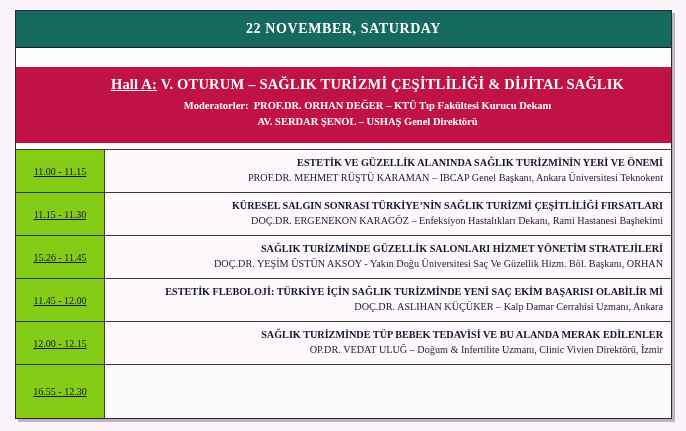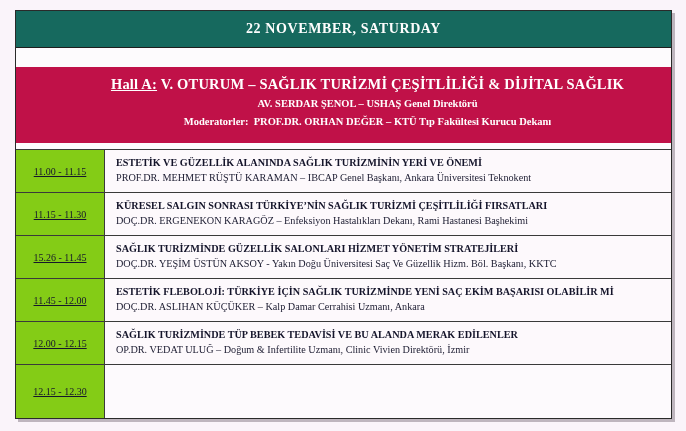--- a/index.html
+++ b/index.html
@@ -106,20 +106,21 @@
   }
   .content-cell {
     flex: 1;
     background: #fdf9fc;
     display: flex;
     flex-direction: column;
     justify-content: center;
     padding: 2px 8px 2px 11px;
     box-sizing: border-box;
     overflow: hidden;
+    text-align: right;
   }
   .talk-title {
     font-size: 10.2px;
     font-weight: bold;
     color: #14142a;
     white-space: nowrap;
     line-height: 1.45;
   }
   .talk-speaker {
     font-size: 10.2px;
@@ -134,22 +135,22 @@
 <div class="program">
 
   <div class="band-date">
     <span class="date-text">22 NOVEMBER, SATURDAY</span>
   </div>
 
   <div class="gap-row"></div>
 
   <div class="band-session">
     <div class="session-title-line"><span class="hall-label">Hall A:</span><span> V. OTURUM – SAĞLIK TURİZMİ ÇEŞİTLİLİĞİ &amp; DİJİTAL SAĞLIK</span></div>
+    <div class="moderator-line first"><span>Moderatorler:</span>&nbsp;&nbsp;<span>PROF.DR. ORHAN DEĞER – KTÜ Tıp Fakültesi Kurucu Dekanı</span></div>
     <div class="moderator-line"><span>AV. SERDAR ŞENOL – USHAŞ Genel Direktörü</span></div>
-    <div class="moderator-line first"><span>Moderatorler:</span>&nbsp;&nbsp;<span>PROF.DR. ORHAN DEĞER – KTÜ Tıp Fakültesi Kurucu Dekanı</span></div>
   </div>
 
   <div class="gap-row-2"></div>
 
   <div class="schedule">
 
     <div class="row">
       <div class="time-cell">11.00 - 11.15</div>
       <div class="content-cell">
         <div class="talk-title">ESTETİK VE GÜZELLİK ALANINDA SAĞLIK TURİZMİNİN YERİ VE ÖNEMİ</div>
@@ -162,38 +163,38 @@
       <div class="content-cell">
         <div class="talk-title">KÜRESEL SALGIN SONRASI TÜRKİYE’NİN SAĞLIK TURİZMİ ÇEŞİTLİLİĞİ FIRSATLARI</div>
         <div class="talk-speaker">DOÇ.DR. ERGENEKON KARAGÖZ – Enfeksiyon Hastalıkları Dekanı, Rami Hastanesi Başhekimi</div>
       </div>
     </div>
 
     <div class="row">
       <div class="time-cell">15.26 - 11.45</div>
       <div class="content-cell">
         <div class="talk-title">SAĞLIK TURİZMİNDE GÜZELLİK SALONLARI HİZMET YÖNETİM STRATEJİLERİ</div>
-        <div class="talk-speaker">DOÇ.DR. YEŞİM ÜSTÜN AKSOY - Yakın Doğu Üniversitesi Saç Ve Güzellik Hizm. Böl. Başkanı, KKTC</div>
+        <div class="talk-speaker">DOÇ.DR. YEŞİM ÜSTÜN AKSOY - Yakın Doğu Üniversitesi Saç Ve Güzellik Hizm. Böl. Başkanı, ORHAN</div>
       </div>
     </div>
 
     <div class="row">
       <div class="time-cell">11.45 - 12.00</div>
       <div class="content-cell">
         <div class="talk-title">ESTETİK FLEBOLOJİ: TÜRKİYE İÇİN SAĞLIK TURİZMİNDE YENİ SAÇ EKİM BAŞARISI OLABİLİR Mİ</div>
         <div class="talk-speaker">DOÇ.DR. ASLIHAN KÜÇÜKER – Kalp Damar Cerrahisi Uzmanı, Ankara</div>
       </div>
     </div>
 
     <div class="row">
       <div class="time-cell">12.00 - 12.15</div>
       <div class="content-cell">
         <div class="talk-title">SAĞLIK TURİZMİNDE TÜP BEBEK TEDAVİSİ VE BU ALANDA MERAK EDİLENLER</div>
         <div class="talk-speaker">OP.DR. VEDAT ULUĞ – Doğum &amp; Infertilite Uzmanı, Clinic Vivien Direktörü, İzmir</div>
       </div>
     </div>
 
     <div class="row tall">
-      <div class="time-cell">12.15 - 12.30</div>
+      <div class="time-cell">16.55 - 12.30</div>
     </div>
 
   </div>
 </div>
 
 </body></html>

